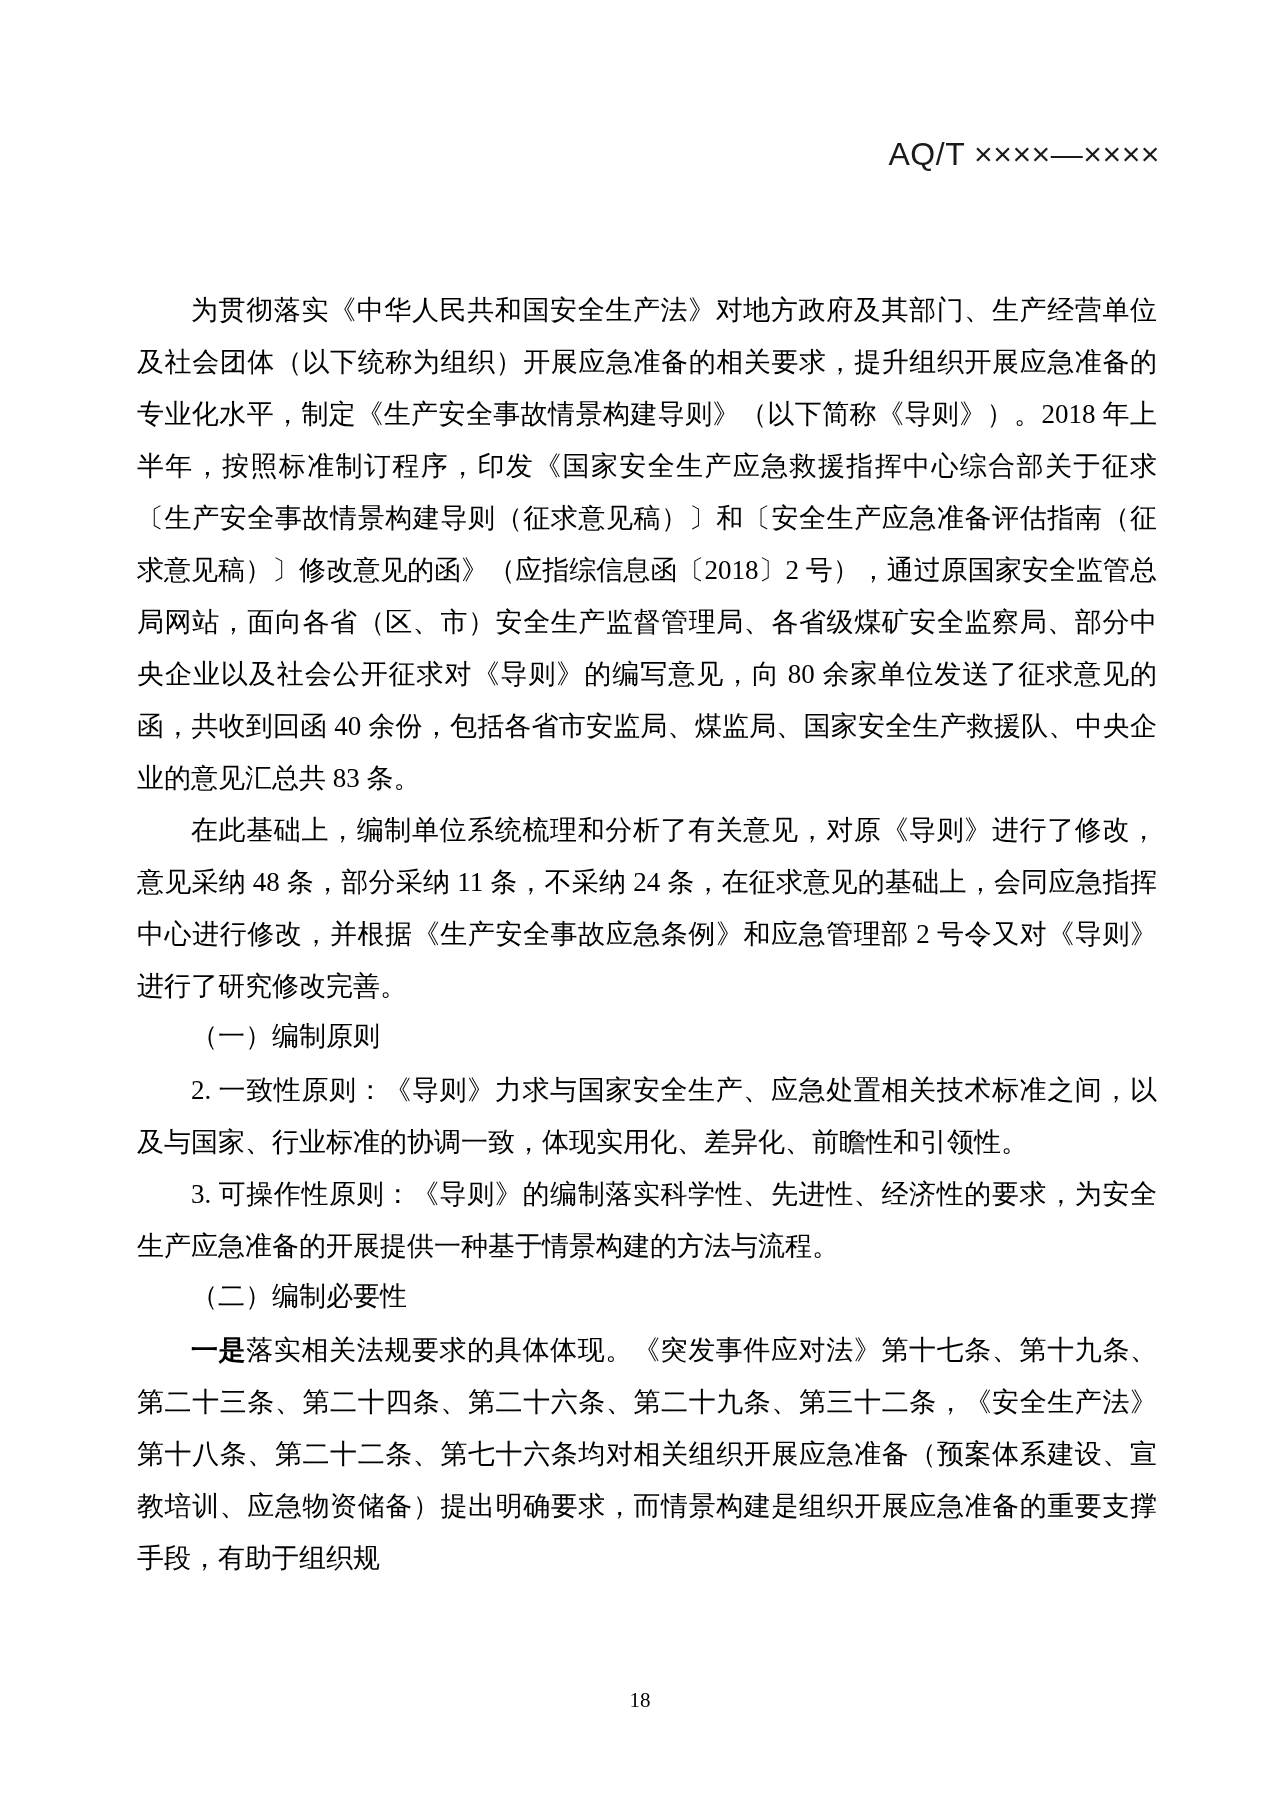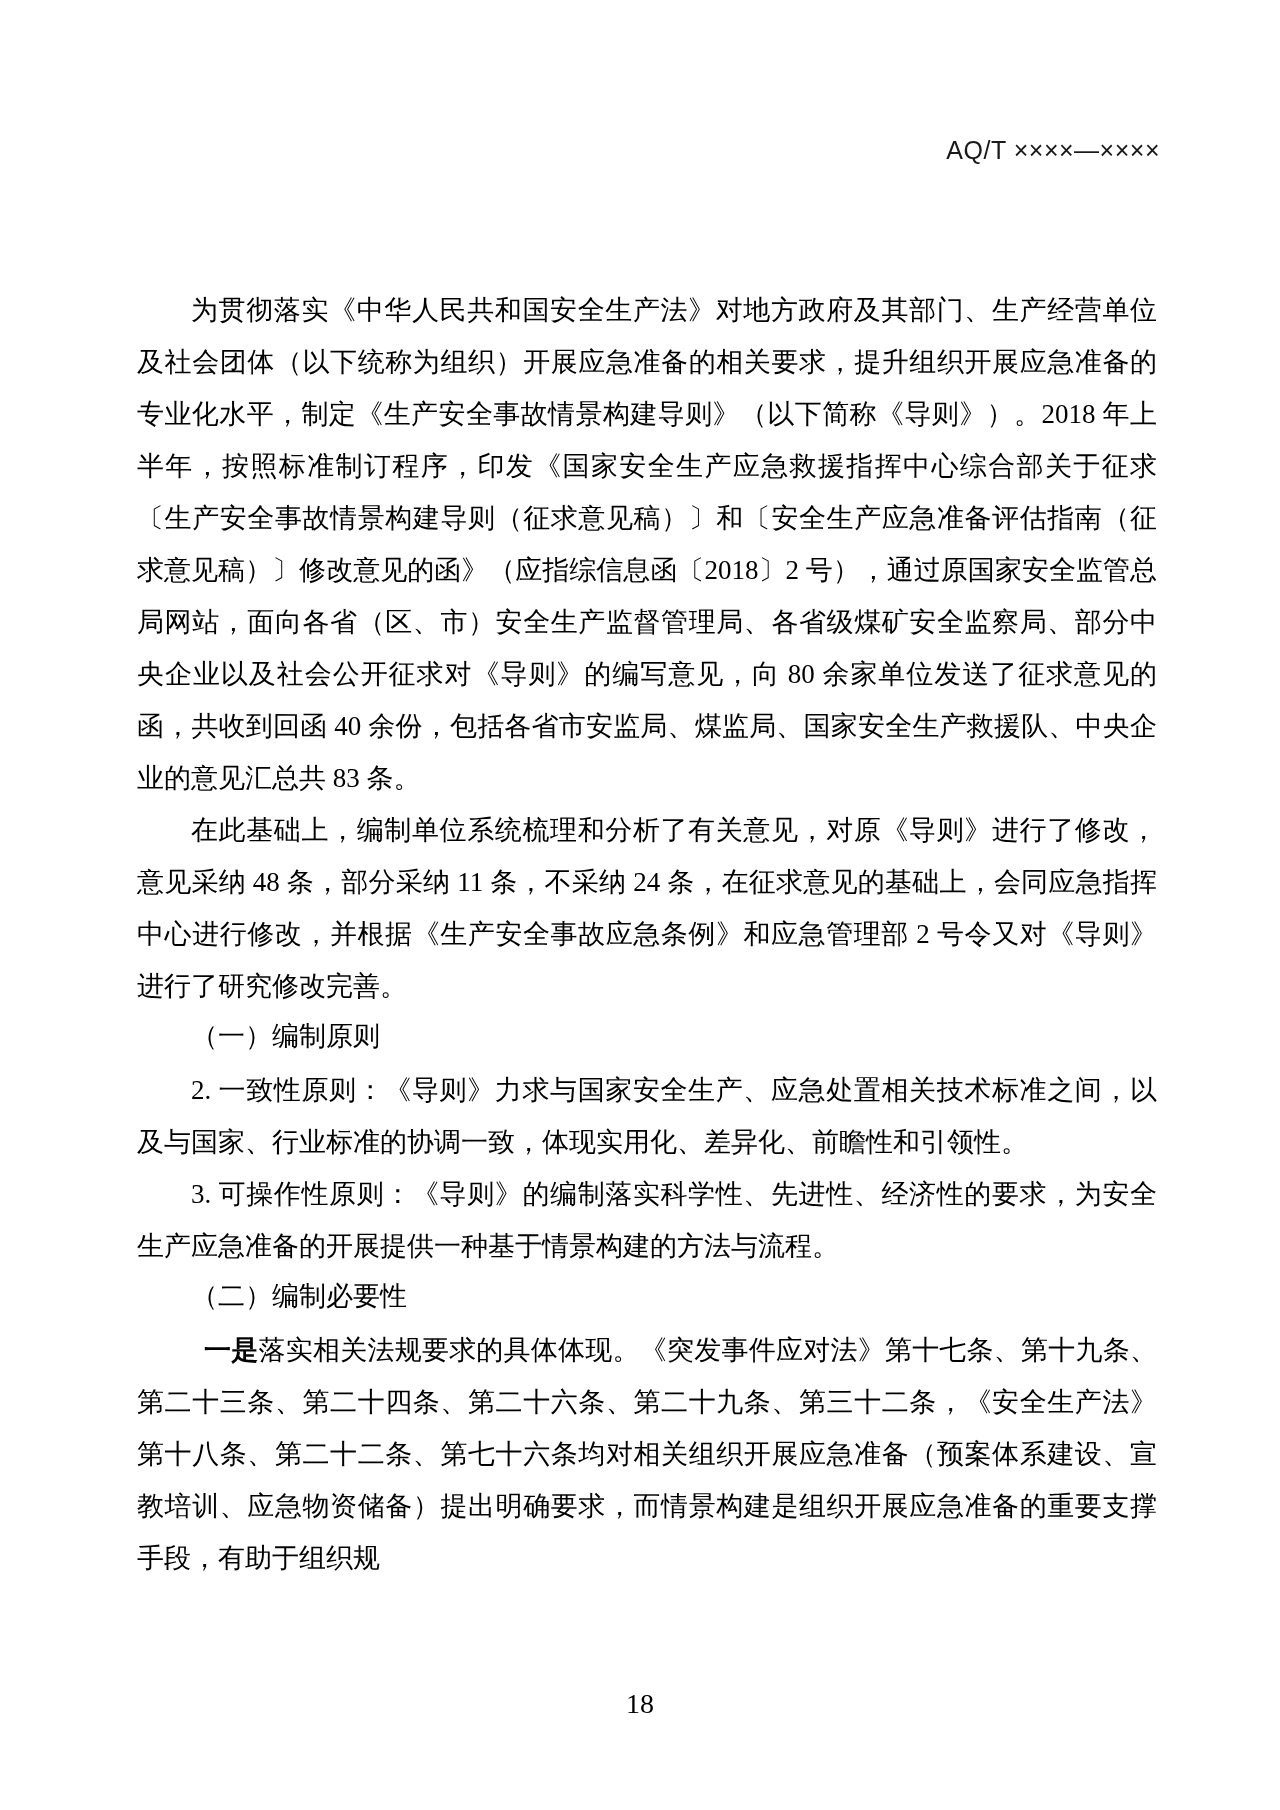--- a/index.html
+++ b/index.html
@@ -14,21 +14,21 @@
     background: #ffffff;
     color: #000000;
     overflow: hidden;
     font-family: "Liberation Serif", "DejaVu Serif", serif;
   }
   .doc-header {
     position: absolute;
     top: 136px;
     right: 120px;
     font-family: "Liberation Sans", "DejaVu Sans", sans-serif;
-    font-size: 25px;
+    font-size: 32px;
     letter-spacing: 0.5px;
     color: #1a1a1a;
   }
   .content {
     position: absolute;
     left: 137px;
     top: 0;
     width: 1020px;
     padding-top: 258px;
     font-size: 27px;
@@ -54,29 +54,28 @@
   .body-p.first-after-heading {
     margin-top: 26px;
   }
   .sub-heading {
     margin: 0;
     text-indent: 2em;
     font-family: Liberation Mono, monospace;
   }
   .lead-bold {
     font-weight: bold;
-    margin-left: 13px;
   }
   .page-number {
     position: absolute;
     left: 0;
     width: 1280px;
     top: 1688px;
     text-align: center;
-    font-size: 28px;
+    font-size: 21px;
     font-family: "Liberation Serif", "DejaVu Serif", serif;
   }
 </style>
 </head>
 <body>
 
 <div class="page">
 
   <div class="doc-header">
     <span>AQ/T ××××—××××</span>

